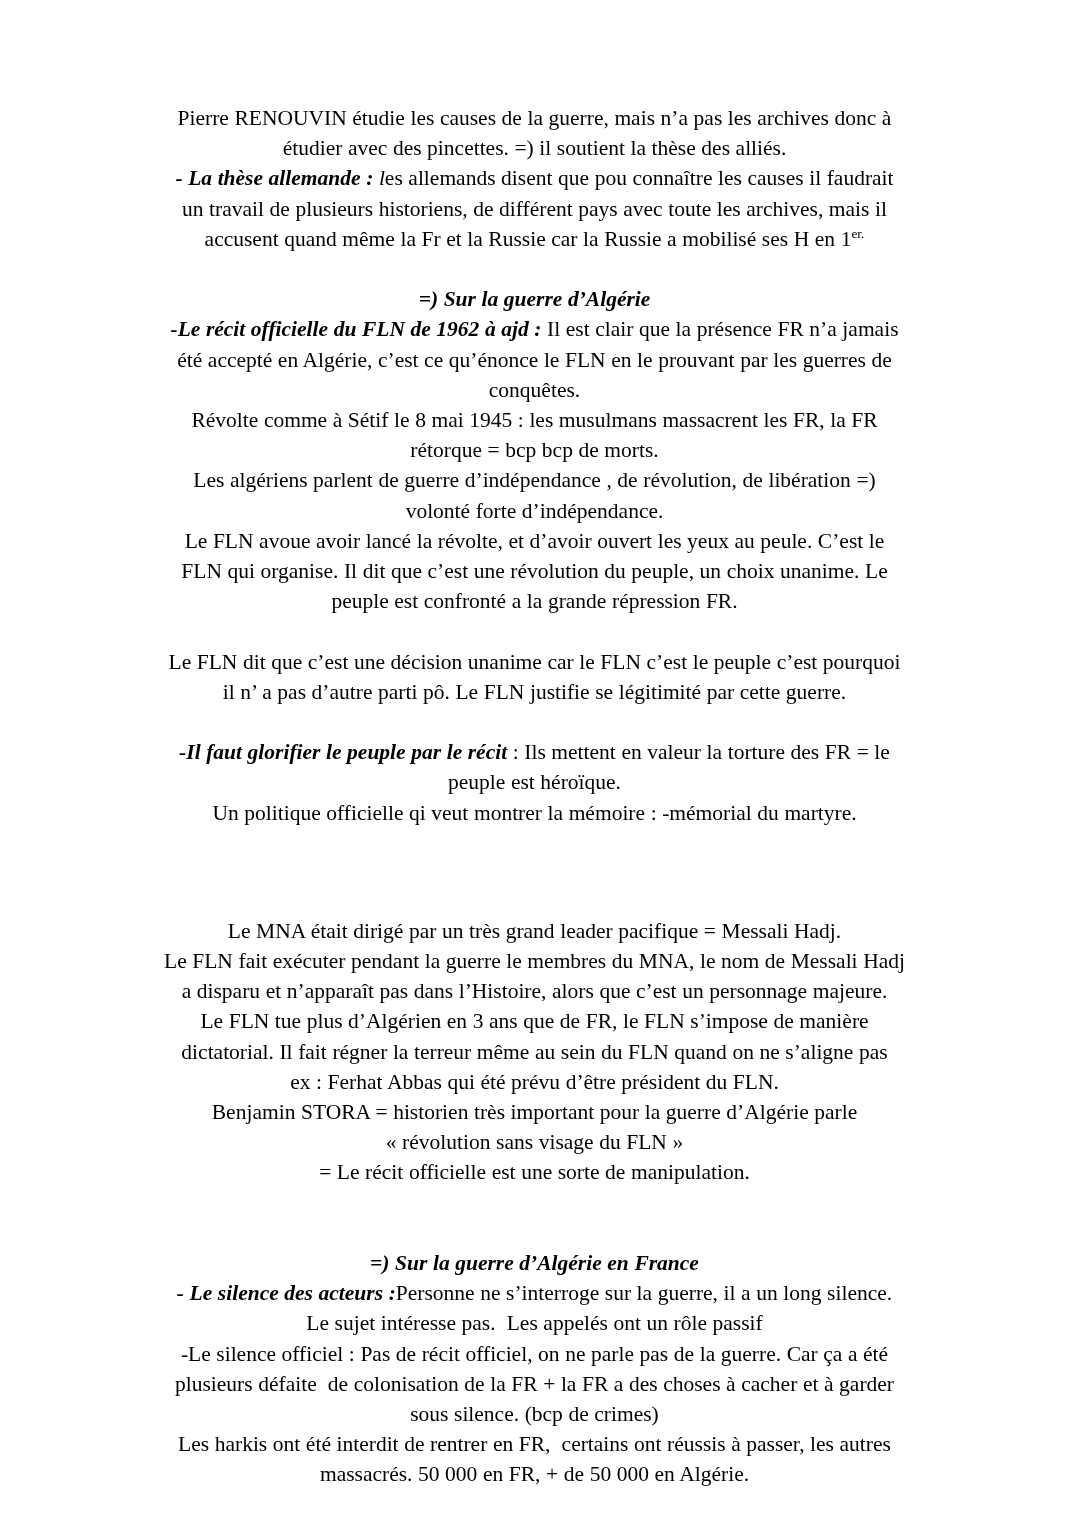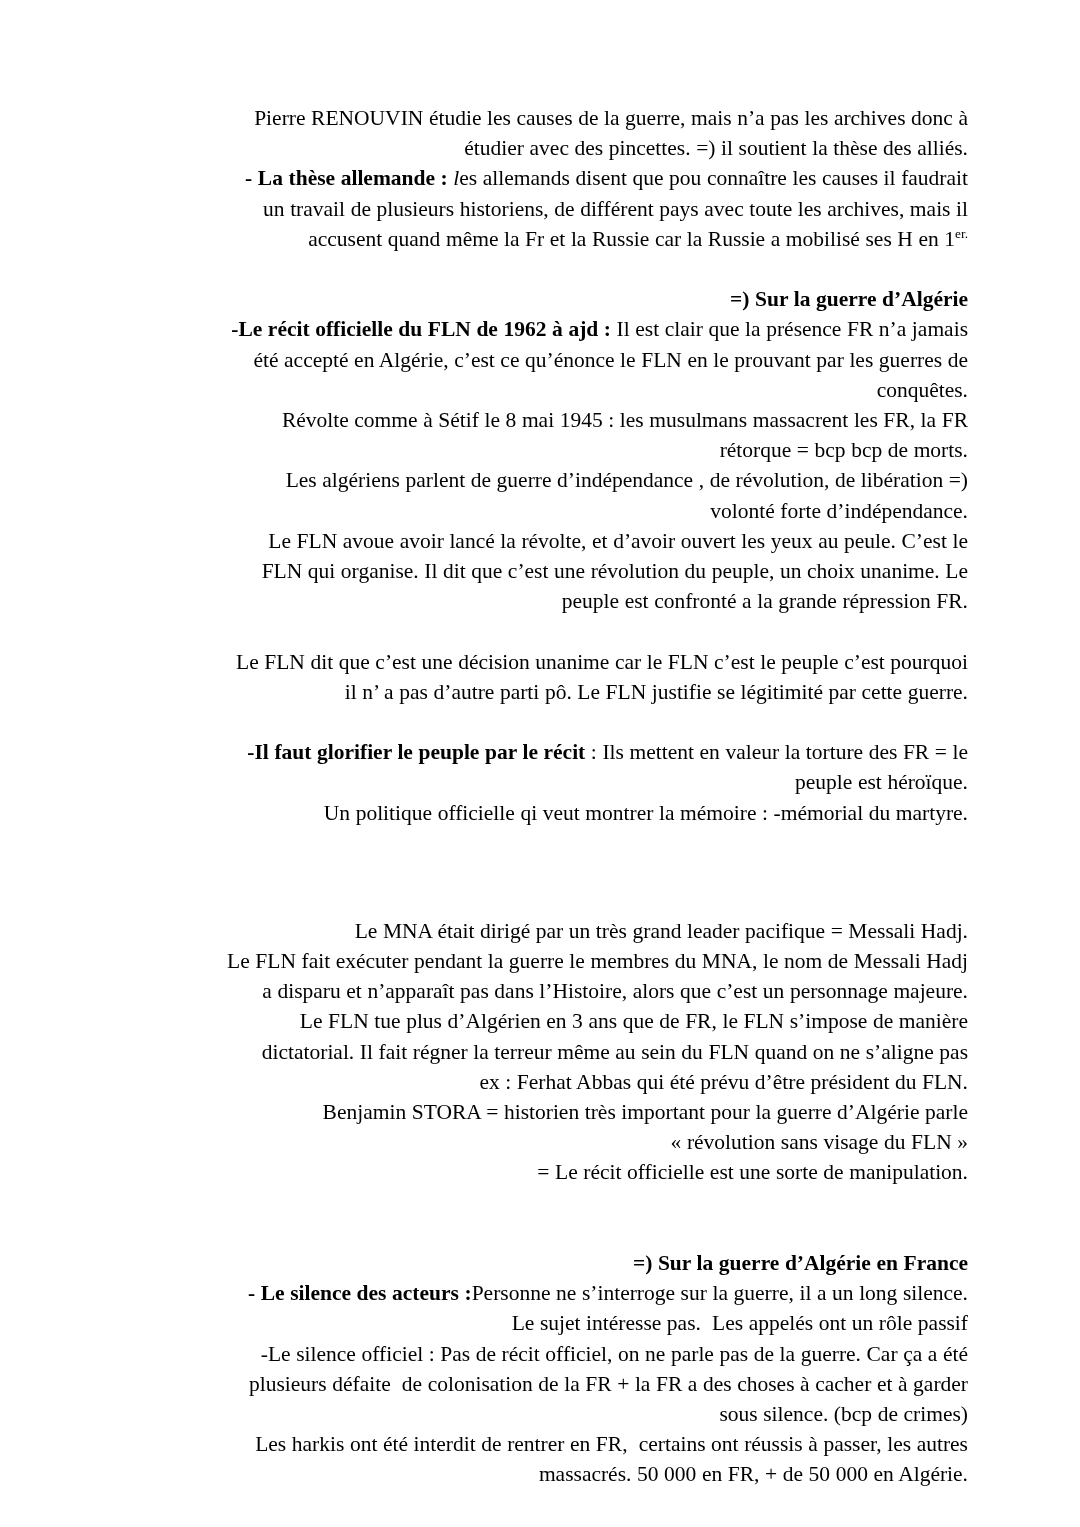--- a/index.html
+++ b/index.html
@@ -19,21 +19,21 @@
     position: relative;
     width: 1080px;
     min-height: 1527px;
     box-sizing: border-box;
     padding: 103px 112px 60px 101px;
     background: #ffffff;
   }
   .doc-body {
     font-size: 21.5px;
     line-height: 30.2px;
-    text-align: right;
+    text-align: center;
     white-space: pre-wrap;
     word-spacing: 0.2px;
   }
   .para {
     margin: 0;
     padding: 0;
   }
   .line {
     display: block;
   }
@@ -44,20 +44,21 @@
   .spacer-2 {
     display: block;
     height: 60.4px;
   }
   .spacer-3 {
     display: block;
     height: 88px;
   }
   .bi {
     font-weight: bold;
+    font-style: italic;
   }
   .it {
     font-style: italic;
   }
   sup.ordinal {
     font-size: 0.62em;
     vertical-align: super;
     line-height: 0;
   }
 </style>

